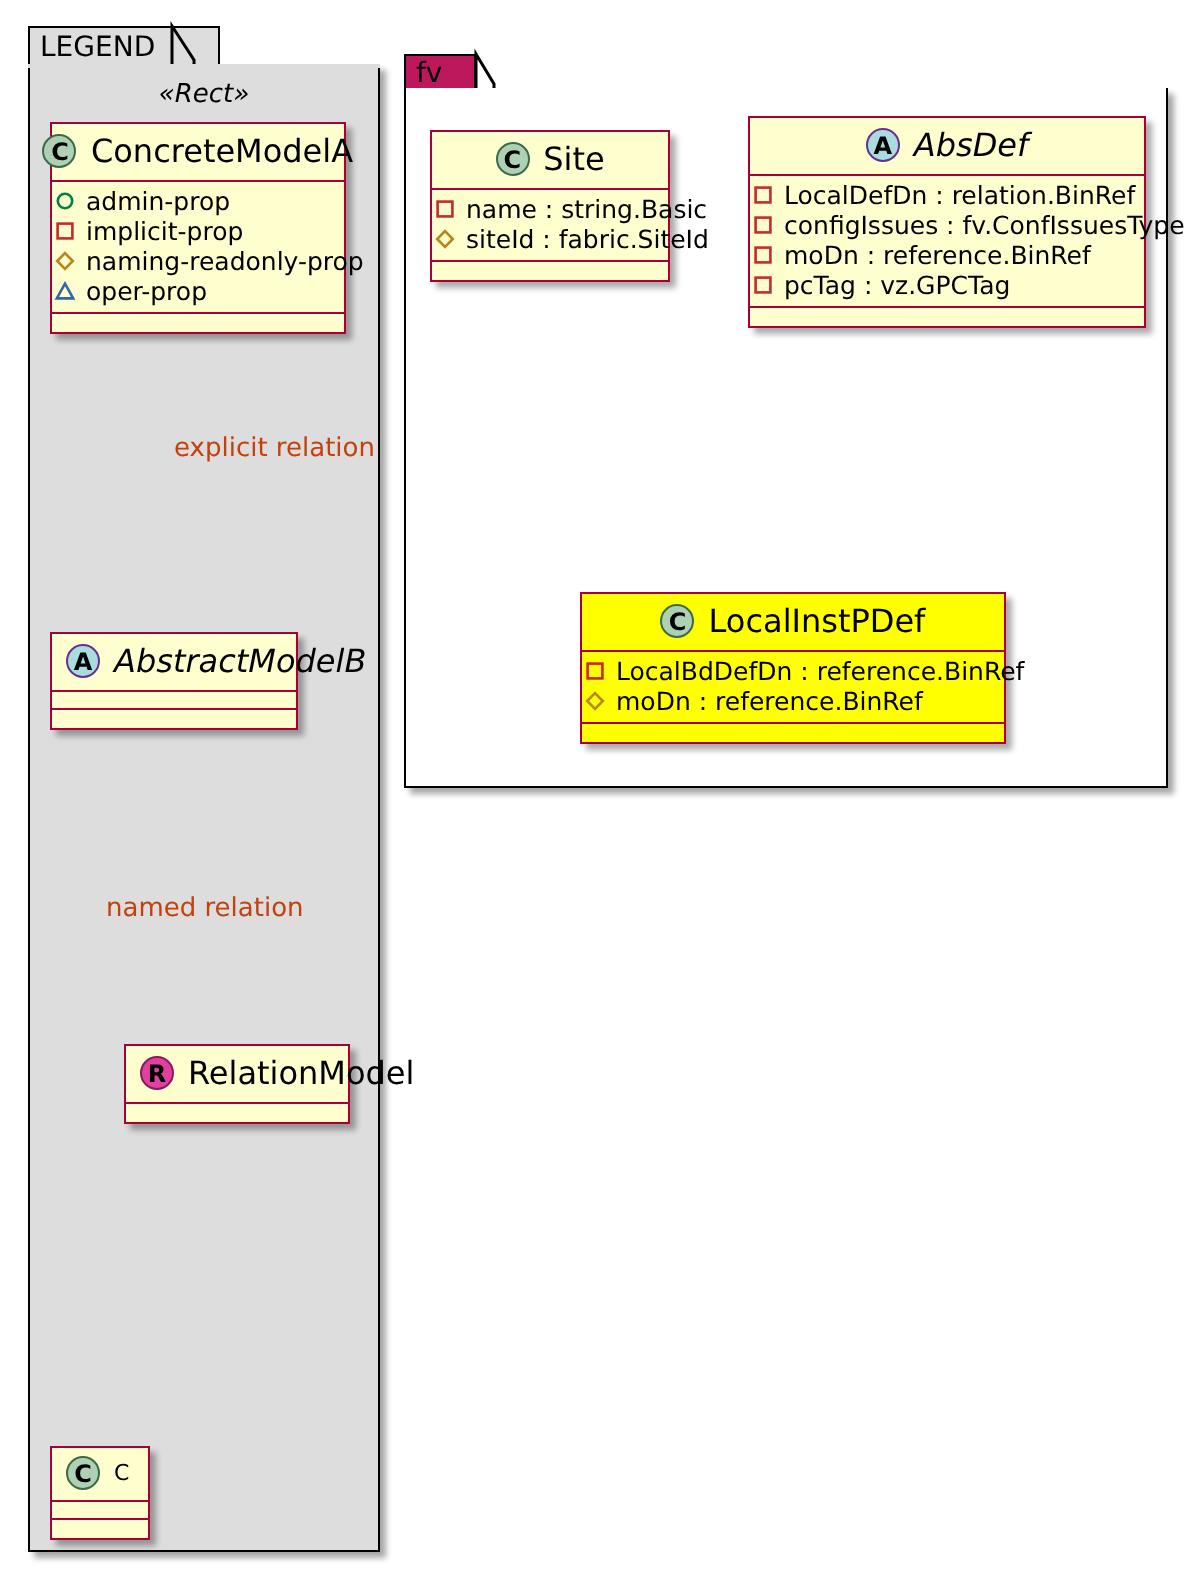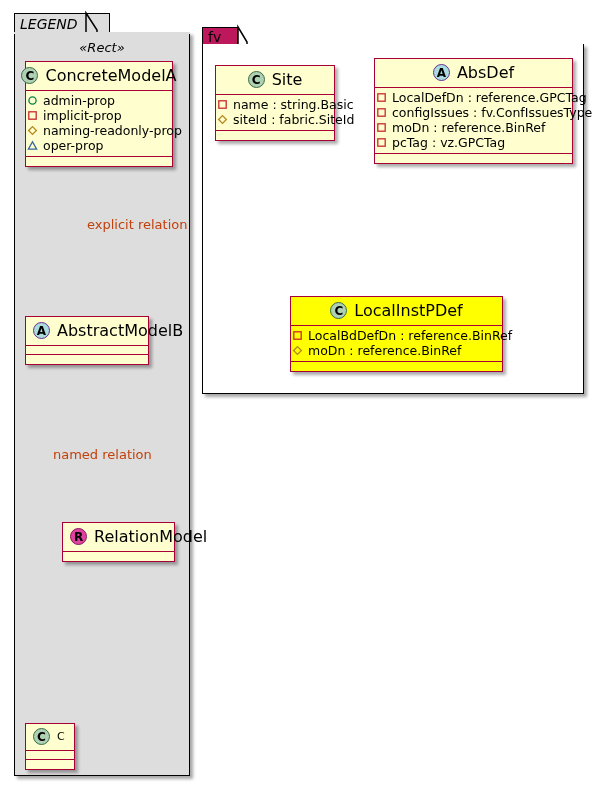--- a/index.html
+++ b/index.html
@@ -72,21 +72,21 @@
     display: flex;
     align-items: center;
     justify-content: center;
     gap: 7px;
     padding: 4px 7px 5px 7px;
     border-bottom: 1.5px solid #A80036;
     white-space: nowrap;
   }
   .cls-title.left { justify-content: flex-start; }
   .cls-title-text { font-size: 16px; }
-  .cls-title-text.abstract { }
+  .cls-title-text.abstract { font-style: italic; }
   .cls-title-text.small { font-size: 11px; }
 
   .badge {
     width: 17px; height: 17px;
     border-radius: 50%;
     box-sizing: border-box;
     display: inline-flex;
     align-items: center;
     justify-content: center;
     font-size: 12px;
@@ -167,21 +167,21 @@
       <polygon points="294,150 300,157 295,165 288,158" fill="#A80036" stroke="#A80036" stroke-width="1.4"></polygon>
     </g>
 
     <g>
       <path d="M406,296 L451,180" stroke="#A80036" stroke-width="1.6" fill="none"></path>
       <polygon points="454,160 462,182 442,178" fill="#FFFFFF" stroke="#A80036" stroke-width="1.6"></polygon>
     </g>
   </svg>
 
   <div class="pkg pkg-legend" style="left:14px; top:32px; width:176px; height:744px;"></div>
-  <div class="pkg-tab pkg-tab-legend" style="left:14px; top:13px; width:96px; height:21px;font-style:italic;">
+  <div class="pkg-tab pkg-tab-legend" style="left:14px; top:13px; width:96px; height:21px;">
     <span>LEGEND</span>
   </div>
   <svg class="layer" viewBox="0 0 602 788">
     <path d="M86,13 L97,30 L97,33 L86,33 Z" fill="#DDDDDD" stroke="#000000" stroke-width="1.5"></path>
     <path d="M14,33 L190,33" stroke="#DDDDDD" stroke-width="2"></path>
   </svg>
 
   <div class="stereo" style="left:14px; top:40px; width:176px;">«Rect»</div>
 
   <div class="cls" style="left:25px; top:61px; width:148px;">
@@ -281,21 +281,21 @@
   <div class="cls" style="left:374px; top:58px; width:199px;">
     <div class="cls-title">
       <span class="badge badge-A">A</span>
       <span class="cls-title-text abstract">AbsDef</span>
     </div>
     <div class="cls-attrs">
       <div class="attr">
         <svg class="vis" viewBox="0 0 11 11">
           <rect x="1.8" y="1.8" width="7.4" height="7.4" fill="none" stroke="#C82930" stroke-width="1.3"></rect>
         </svg>
-        <span class="attr-text">LocalDefDn : reference.GPCTag</span>
+        <span class="attr-text">LocalDefDn : relation.BinRef</span>
       </div>
       <div class="attr">
         <svg class="vis" viewBox="0 0 11 11">
           <rect x="1.8" y="1.8" width="7.4" height="7.4" fill="none" stroke="#C82930" stroke-width="1.3"></rect>
         </svg>
         <span class="attr-text">configIssues : fv.ConfIssuesType</span>
       </div>
       <div class="attr">
         <svg class="vis" viewBox="0 0 11 11">
           <rect x="1.8" y="1.8" width="7.4" height="7.4" fill="none" stroke="#C82930" stroke-width="1.3"></rect>

